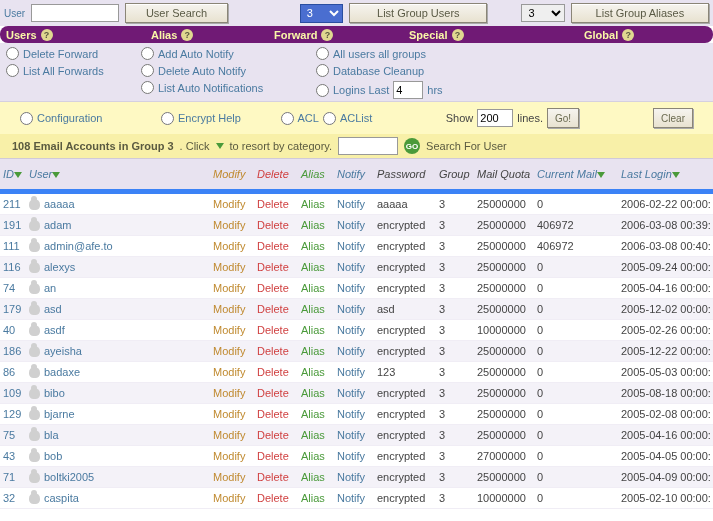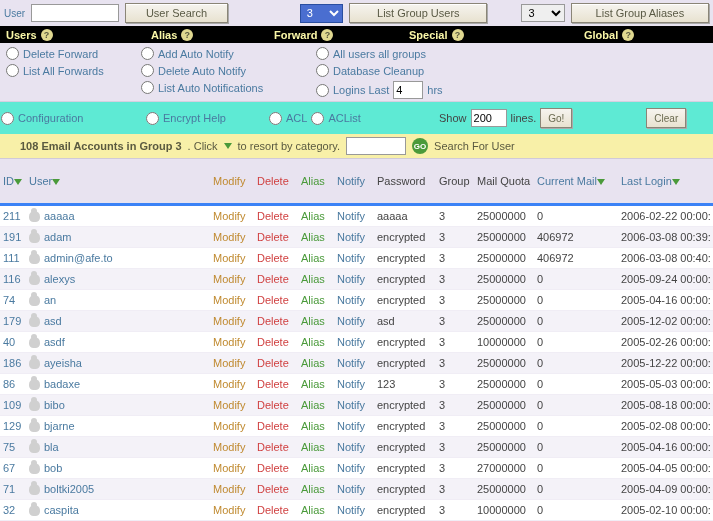--- a/index.html
+++ b/index.html
@@ -38,24 +38,25 @@
   .spacer { flex: 0 0 auto; }
   select.blue {
     background: #4a6ed0;
     color: #fff;
     border: 1px solid #2a4ea0;
     height: 19px;
   }
   select.small { width: 44px; }
   .catbar {
     display: flex;
-    background: #000000;
+    background: #701a75;
     padding: 3px 6px 2px;
     font-weight: bold;
     color: #faf7a8;
+    border-radius: 8px;
   }
   .catbar > div { display: flex; align-items: center; gap: 4px; }
   .catbar .c1 { width: 145px; }
   .catbar .c2 { width: 123px; }
   .catbar .c3 { width: 135px; }
   .catbar .c4 { width: 175px; }
   .catbar .c5 { flex: 1; }
   .help-ic {
     display: inline-block;
     width: 12px; height: 12px;
@@ -83,23 +84,23 @@
     align-items: center;
     gap: 4px;
     color: #4a7aa0;
     font-size: 11px;
     cursor: pointer;
   }
   .radio-link input[type="radio"] { margin: 0; width: 13px; height: 13px; }
   .lastrow {
     display: flex;
     align-items: center;
-    background: #5eead4;
+    background: #fef9c3;
     border-top: 1px solid #d5d0e0;
-    padding: 6px 1px;
+    padding: 6px 20px;
   }
   .lastrow .bl { display: flex; align-items: center; gap: 4px; }
   .lastrow .c1 { width: 145px; }
   .lastrow .c2 { width: 123px; }
   .lastrow .c3 { width: 170px; }
   .showline { display: flex; align-items: center; gap: 4px; color: #444; }
   .go-btn {
     background: linear-gradient(#f6f4ef, #e8e2d0);
     border: 1px solid #8a8577;
     color: #6a6a50;
@@ -109,21 +110,21 @@
     cursor: pointer;
     box-shadow: 1px 1px 0 #aaa;
   }
   .clear-btn {
     margin-left: 70px;
   }
   .searchbar {
     background: #f8f0a8;
     display: flex;
     align-items: center;
-    padding: 3px 20px;
+    padding: 3px 12px;
     gap: 6px;
     color: #5a5a40;
   }
   .searchbar b { color: #5a5a40; font-weight: bold; }
   .go-ic {
     display: inline-flex;
     align-items: center;
     justify-content: center;
     width: 16px;
     height: 16px;
@@ -139,23 +140,24 @@
     width: 0; height: 0;
     border-left: 4px solid transparent;
     border-right: 4px solid transparent;
     border-top: 6px solid #4a9a3a;
     vertical-align: middle;
   }
   .thdr {
     display: flex;
     background: #e8e3f0;
     border-top: 1px solid #d0cad8;
-    border-bottom: 3px solid #3b82f6;
-    padding: 14px 0;
+    border-bottom: 5px solid #3b82f6;
+    padding: 7px 0;
     color: #4a7aa0;
+    font-style: italic;
   }
   .thdr > div, .trow > div {
     padding: 2px 3px;
     overflow: hidden;
     white-space: nowrap;
   }
   .col-id { width: 26px; }
   .col-user { width: 184px; }
   .col-mod { width: 44px; }
   .col-del { width: 44px; }
@@ -522,21 +524,21 @@
       <div class="col-del"><span class="lnk-del">Delete</span></div>
       <div class="col-alias"><span class="lnk-alias">Alias</span></div>
       <div class="col-notify"><span class="lnk-notify">Notify</span></div>
       <div class="col-pw txt-plain">encrypted</div>
       <div class="col-grp txt-plain">3</div>
       <div class="col-quota txt-plain">25000000</div>
       <div class="col-mail txt-plain">0</div>
       <div class="col-login txt-plain">2005-04-16 00:00:</div>
     </div>
     <div class="trow">
-      <div class="col-id c-id">67</div>
+      <div class="col-id c-id">43</div>
       <div class="col-user user-cell">
         <span class="user-ic"></span>
         <span class="lnk-user">bob</span>
       </div>
       <div class="col-mod"><span class="lnk-mod">Modify</span></div>
       <div class="col-del"><span class="lnk-del">Delete</span></div>
       <div class="col-alias"><span class="lnk-alias">Alias</span></div>
       <div class="col-notify"><span class="lnk-notify">Notify</span></div>
       <div class="col-pw txt-plain">encrypted</div>
       <div class="col-grp txt-plain">3</div>

